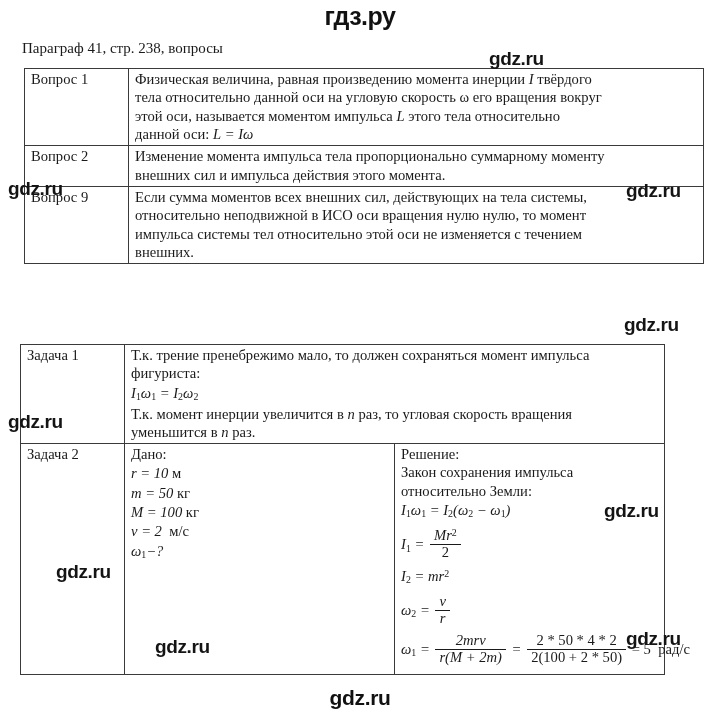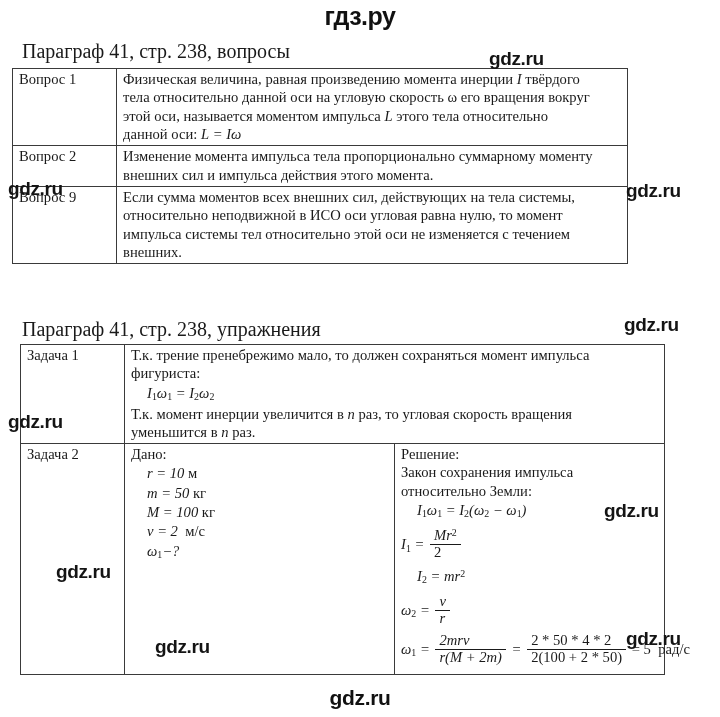--- a/index.html
+++ b/index.html
@@ -45,21 +45,21 @@
     font-family: "Liberation Sans", "DejaVu Sans", sans-serif;
     font-weight: bold;
     font-size: 21px;
     letter-spacing: -0.3px;
     color: #111111;
   }
 
   
   .section-caption {
     position: absolute;
-    font-size: 20px;
+    font-size: 15px;
     color: #1a1a1a;
     white-space: nowrap;
   }
   #caption-questions { left: 22px; top: 40px; }
   #caption-exercises { left: 22px; top: 318px; }
 
   
   table.doc-table {
     position: absolute;
     border-collapse: collapse;
@@ -68,51 +68,52 @@
   }
   table.doc-table td {
     border: 1px solid #3a3a3a;
     vertical-align: top;
     padding: 1px 5px 2px 6px;
     font-size: 14.6px;
     line-height: 1.255;
     color: #1a1a1a;
   }
 
-  #table-questions { left: 12px; top: 68px; width: 616px; }
+  #table-questions { left: 24px; top: 68px; width: 680px; }
   #table-exercises { left: 20px; top: 344px; width: 645px; }
 
   .col-label { width: 92px; white-space: nowrap; }
   .col-given { width: 127px; }
   .cell-line { display: block; white-space: normal; }
 
   
   .math {
     font-family: "Liberation Serif", "DejaVu Serif", serif;
     font-style: italic;
     white-space: nowrap;
   }
   .math-up { font-style: normal; }
   sub { font-size: 0.68em; vertical-align: -0.25em; font-style: normal; }
   sup { font-size: 0.68em; vertical-align: 0.45em; font-style: normal; }
 
   .frac {
     display: inline-block;
     vertical-align: -0.52em;
+    text-align: center;
     line-height: 1.06;
     margin: 0 2px;
   }
   .frac .num { display: block; padding: 0 4px; }
   .frac .den { display: block; border-top: 1.4px solid #1a1a1a; padding: 0 4px; }
 
   .tall-row td { height: auto; }
 
   .formula-line {
     display: block;
-    margin: 1px 0 1px 16px;
+    margin: 1px 0 1px 0;
     white-space: nowrap;
   }
   .formula-line.spaced { margin: 7px 0 7px 0; }
 
   
   .wm {
     position: absolute;
     font-family: "Liberation Sans", "DejaVu Sans", sans-serif;
     font-weight: bold;
     font-size: 19px;
@@ -155,29 +156,28 @@
         <td class="col-label">Вопрос 2</td>
         <td>
           <span class="cell-line">Изменение момента импульса тела пропорционально суммарному моменту</span>
           <span class="cell-line">внешних сил и импульса действия этого момента.</span>
         </td>
       </tr>
       <tr>
         <td class="col-label">Вопрос 9</td>
         <td>
           <span class="cell-line">Если сумма моментов всех внешних сил, действующих на тела системы,</span>
-          <span class="cell-line">относительно неподвижной в ИСО оси угловая равна нулю, то момент</span>
+          <span class="cell-line">относительно неподвижной в ИСО оси вращения нулю нулю, то момент</span>
           <span class="cell-line">импульса системы тел относительно этой оси не изменяется с течением</span>
           <span class="cell-line">внешних.</span>
         </td>
       </tr>
     </tbody>
   </table>
 
-  <div class="section-caption" id="caption-exercises">Параграф 41, стр. 238, упражнения</div>
 
   <table class="doc-table" id="table-exercises">
     <tbody>
       <tr>
         <td class="col-label">Задача 1</td>
         <td colspan="2">
           <span class="cell-line">Т.к. трение пренебрежимо мало, то должен сохраняться момент импульса</span>
           <span class="cell-line">фигуриста:</span>
           <span class="formula-line math">I<sub>1</sub>ω<sub>1</sub> = I<sub>2</sub>ω<sub>2</sub></span>
           <span class="cell-line">Т.к. момент инерции увеличится в <span class="math">n</span> раз, то угловая скорость вращения</span>

